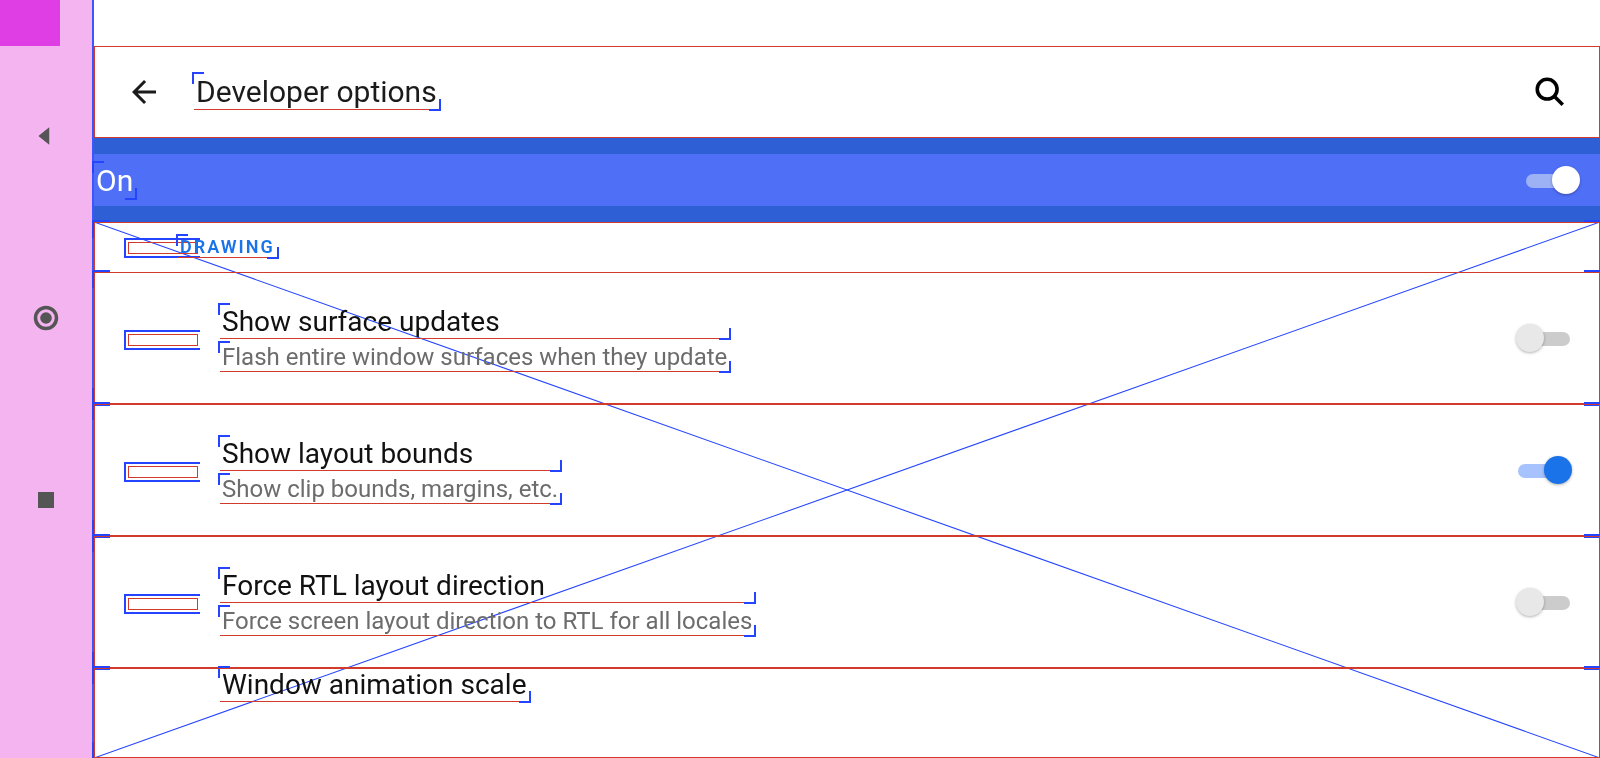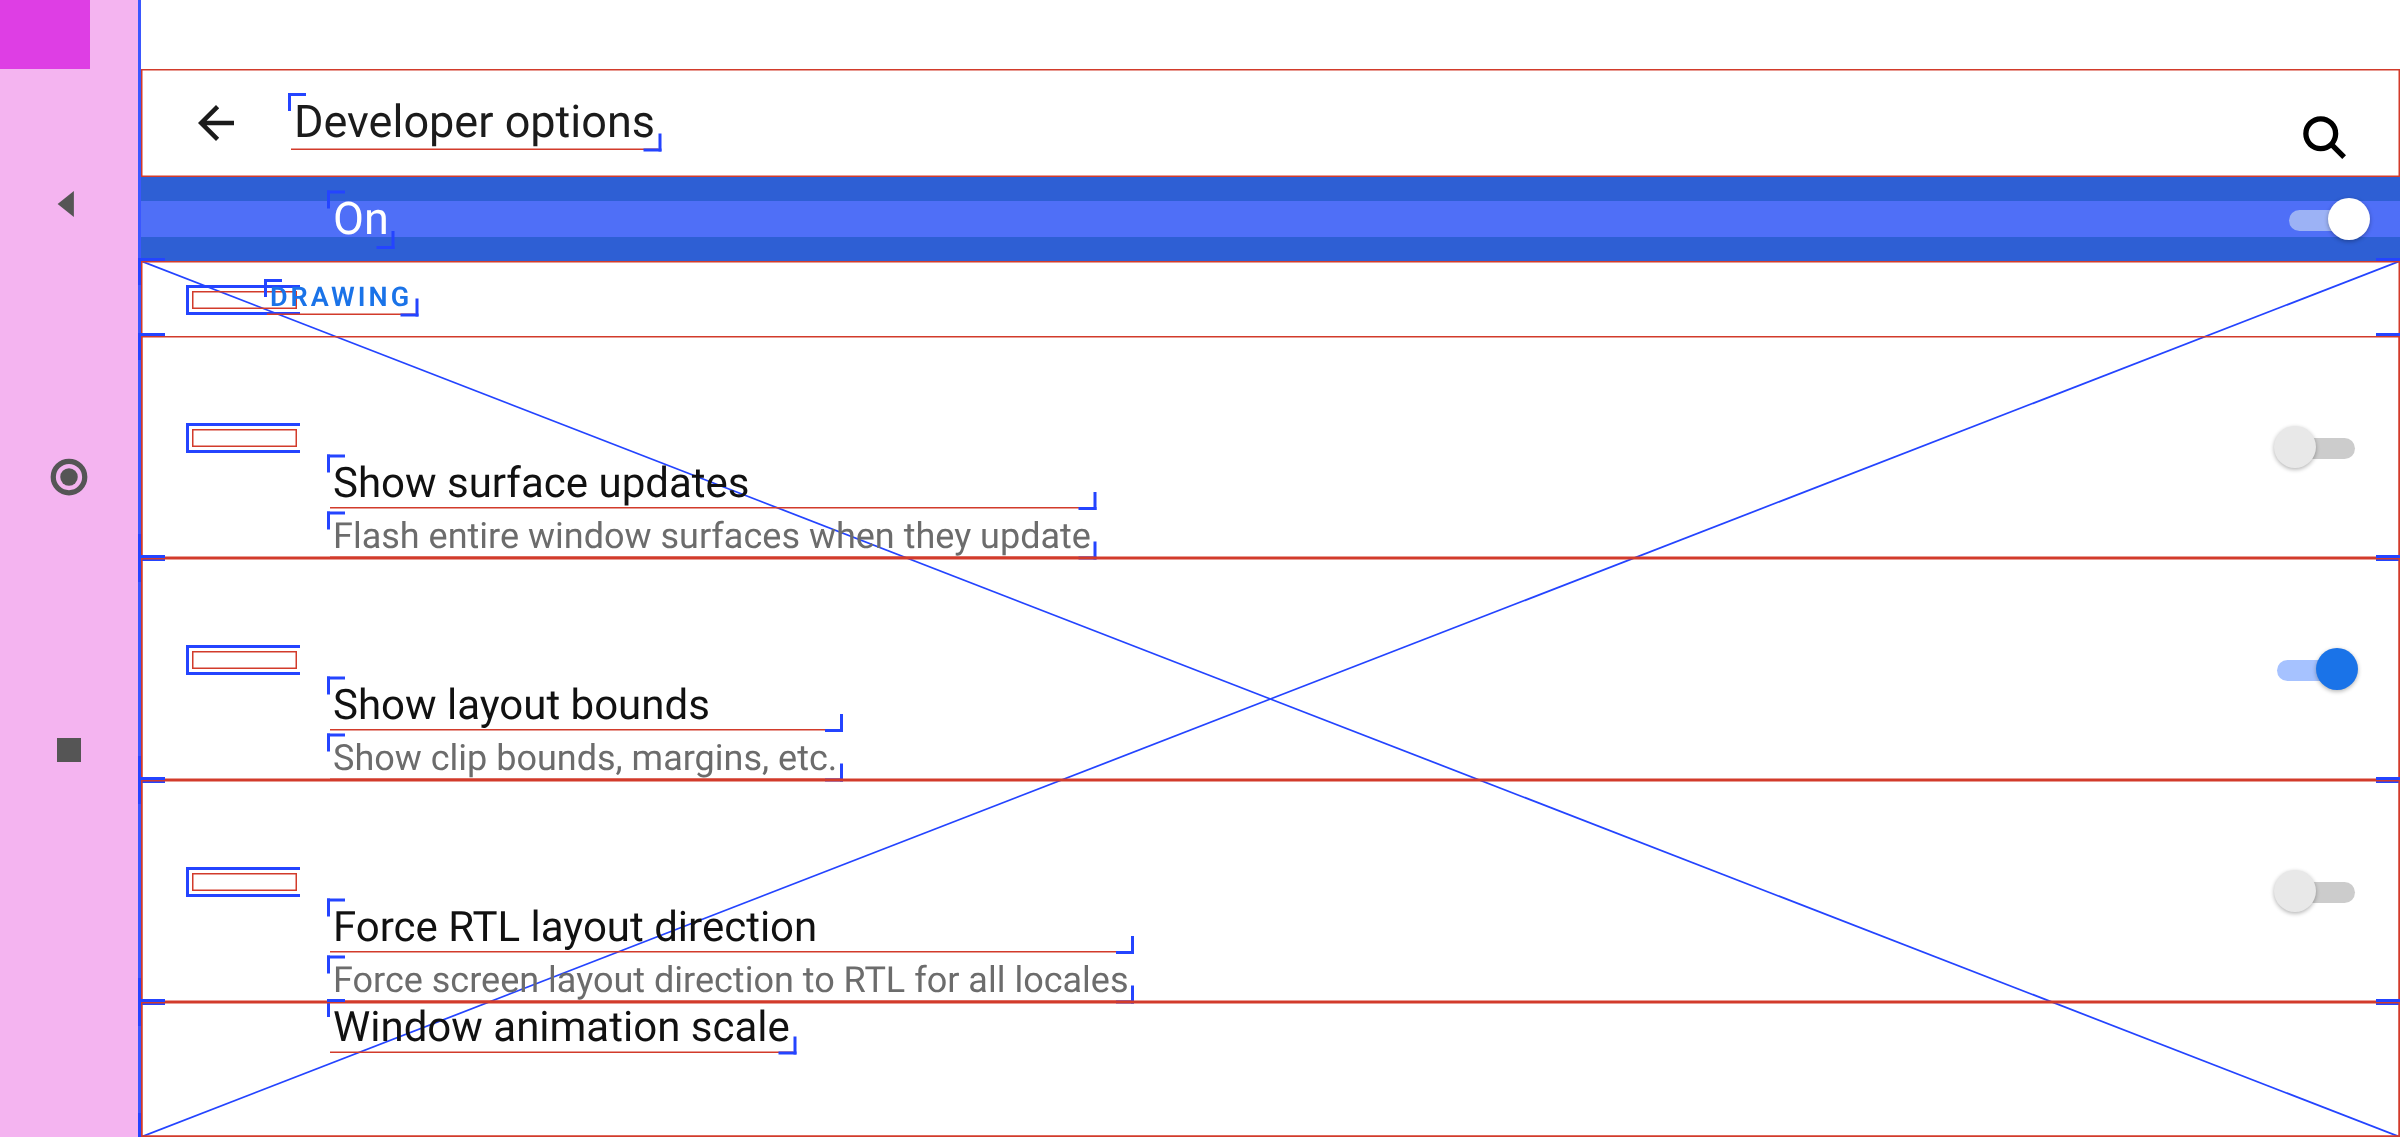--- a/index.html
+++ b/index.html
@@ -58,21 +58,21 @@
     flex: 1;
     background: #fff;
     display: flex; flex-direction: column;
     border-left: 2px solid #3a57ff;
   }
 
   
   .appbar {
     position: relative;
     margin-top: 46px;
-    height: 72px;
+    height: 92px;
     background: #fff;
     display: flex; align-items: center;
   }
   .appbar .back {
     width: 100px; height: 92px;
     display:flex; align-items:center; justify-content:center;
   }
   .appbar .title {
     font-size: 30px; font-weight: 400; color:#1b1b1b;
     position: relative;
@@ -90,21 +90,20 @@
     position: relative;
     display:flex; align-items:center;
   }
   .master .inner {
     position:absolute; left:0; right:0; top:16px; bottom:16px;
     background: #4f6ff7;
   }
   .master .label {
     position: relative; z-index: 2;
     color:#fff; font-size: 30px; font-weight: 400;
-    margin-left: 126px;
   }
   .master .switch-area {
     position:absolute; right:18px; top:0; bottom:0;
     display:flex; align-items:center; z-index:2;
   }
 
   
   .switch {
     position: relative; width: 60px; height: 36px;
   }
@@ -128,23 +127,23 @@
   .list { position: relative; flex:1; }
   .section-header {
     height: 50px;
     display:flex; align-items:center;
     padding-left: 84px;
   }
   .section-header .shlabel {
     font-size: 18px; font-weight: 600; letter-spacing: 2px; color:#1a73e8;
   }
   .row {
-    height: 148px;
-    position: relative;
-    display:flex; align-items:flex-end;
+    height: 132px;
+    position: relative;
+    display:flex; align-items:center;
     padding-left: 126px; padding-right: 150px;
   }
   .row.short { height: 90px; align-items: flex-start; }
   .row .texts { display:flex; flex-direction:column; }
   .row .primary {
     font-size: 28px; color:#111;
   }
   .row .secondary {
     font-size: 24px; color:#6c6c6c; margin-top: 4px;
   }

